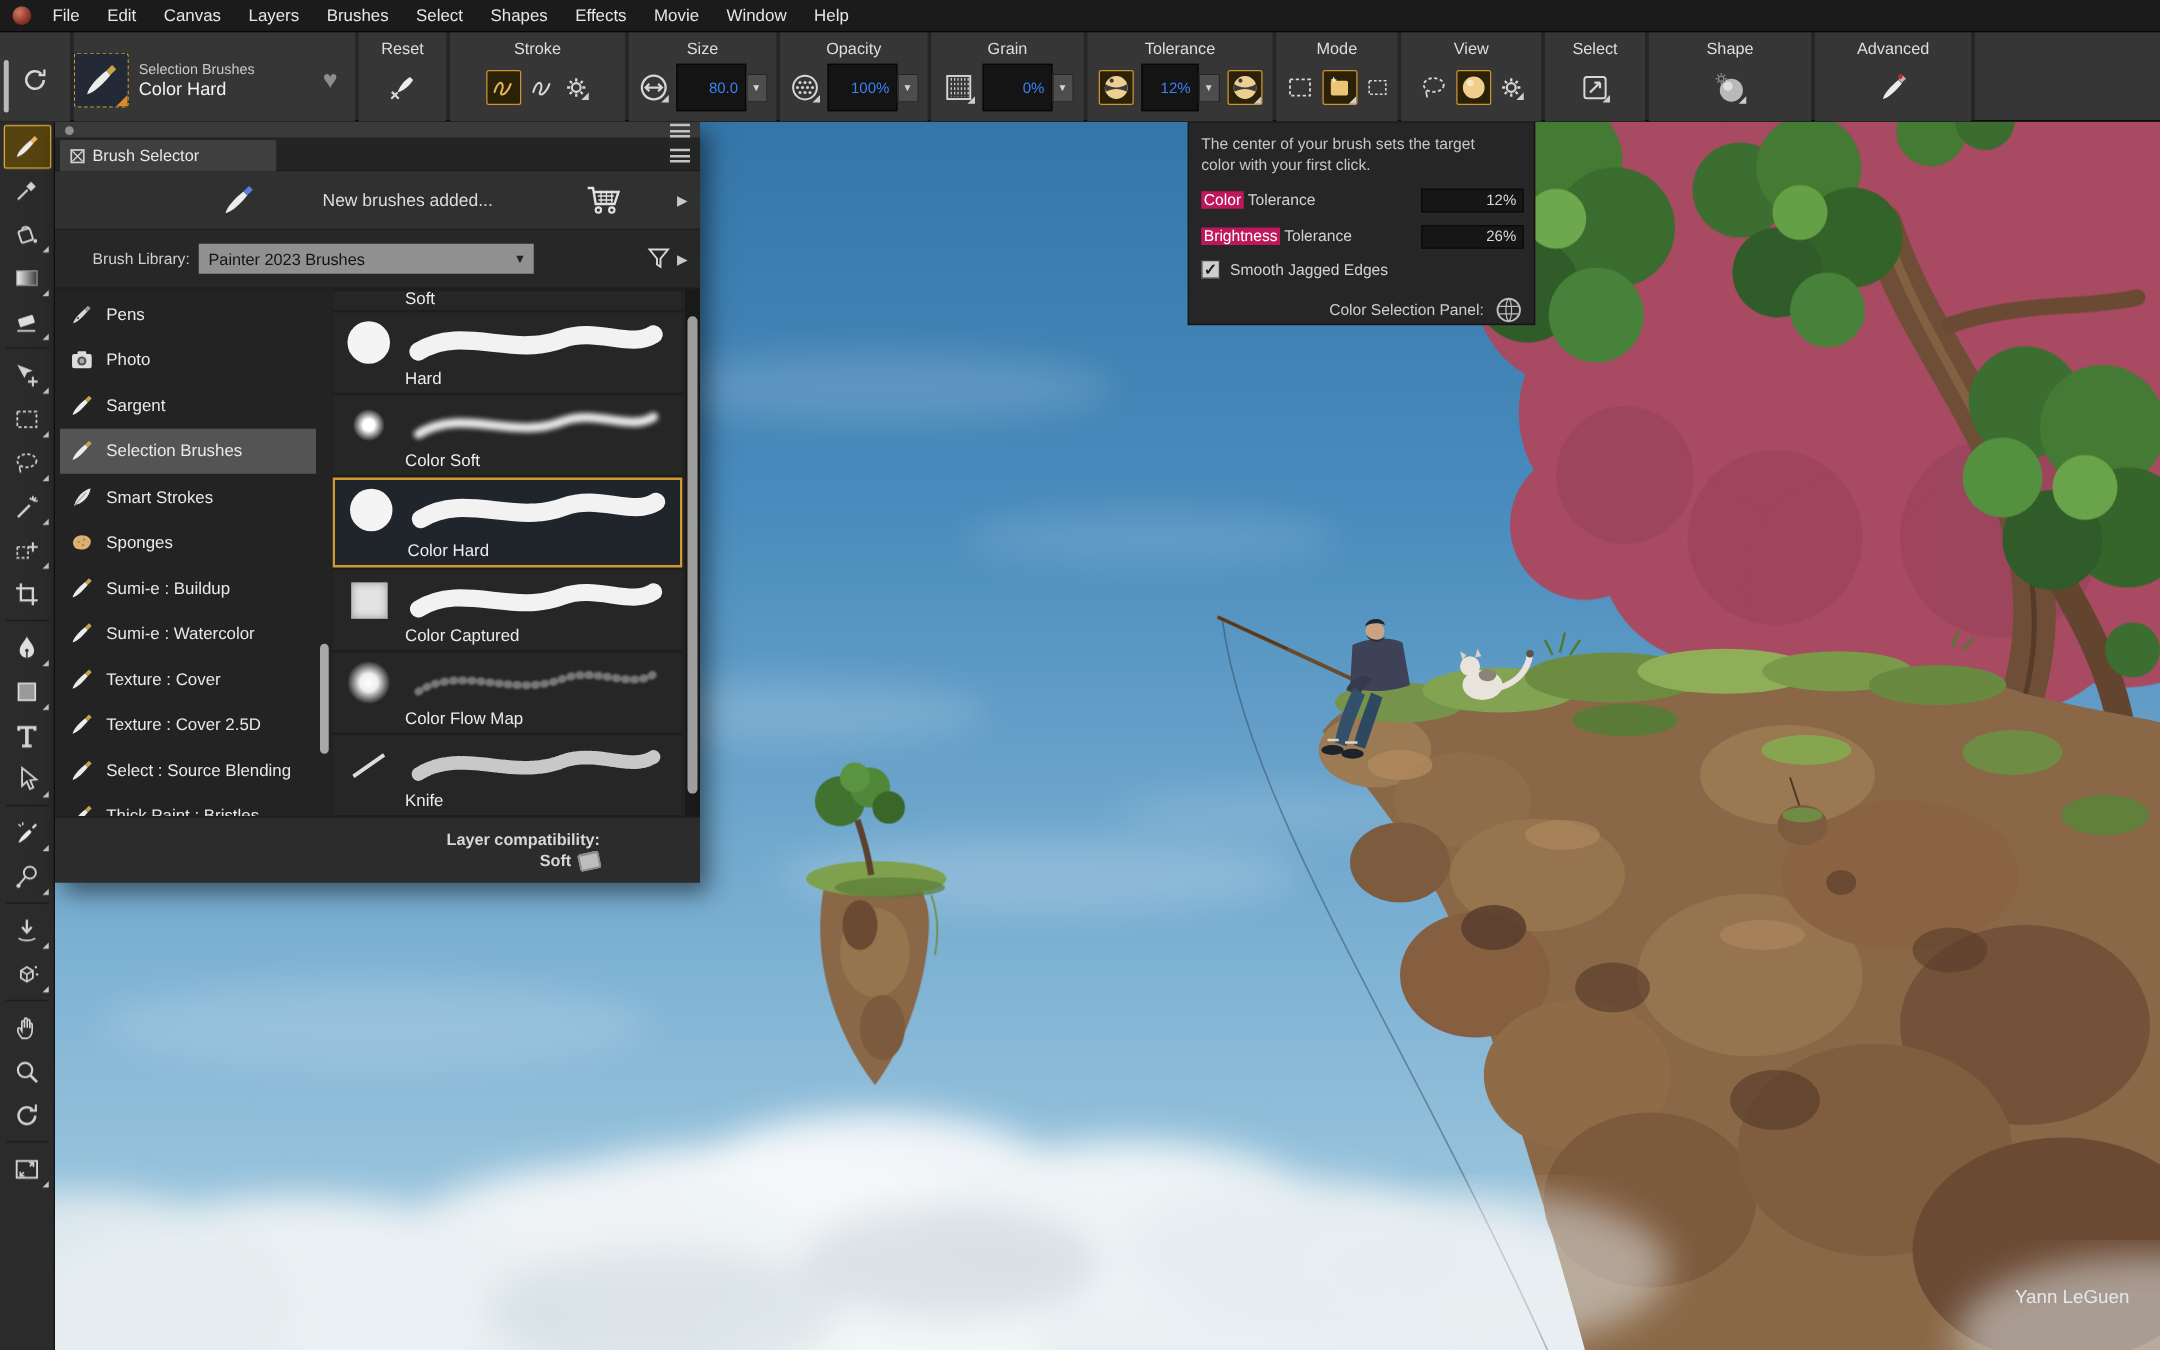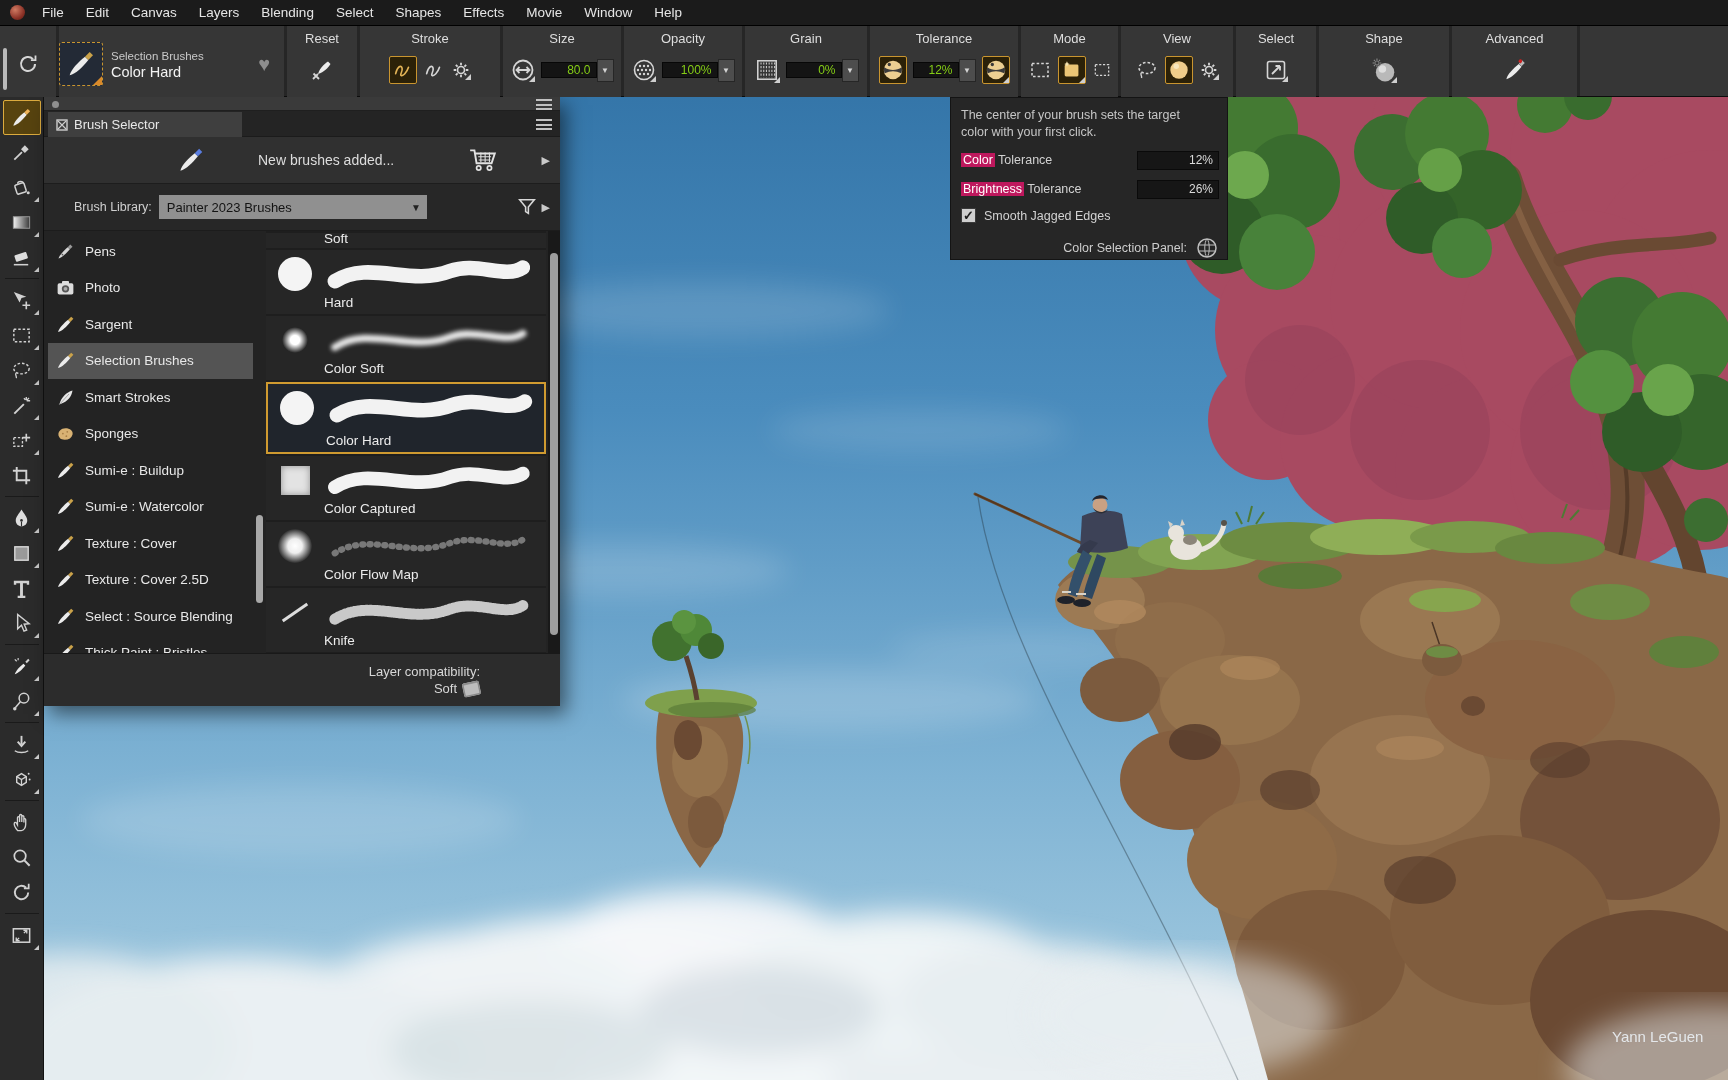--- a/index.html
+++ b/index.html
@@ -29,21 +29,21 @@
     border:1px dashed #c9952f;display:flex;align-items:center;justify-content:center;flex:none;}
   .chip-thumb::after{content:"";position:absolute;right:0;bottom:0;border-left:9px solid transparent;border-bottom:9px solid #d98a2b;}
   .chip-txt{display:flex;flex-direction:column;line-height:16px;flex:1;}
   .chip-cat{font-size:11.5px;color:#c9c9c9;}
   .chip-var{font-size:14.5px;color:#f2f2f2;}
   .heart{font-size:20px;color:#8d8d8d;flex:none;margin-right:4px;}
   .icon-btn{position:relative;display:flex;align-items:center;justify-content:center;color:#d6d6d6;}
   .goldbox{border:1px solid #c9952f;background:#2b2108;border-radius:2px;padding:2px;}
   .corner::after{content:"";position:absolute;right:0;bottom:0;border-left:6px solid transparent;border-bottom:6px solid #cfcfcf;}
   .vf{display:flex;align-items:center;}
-  .vf-box{width:56px;height:16px;background:#141414;border:1px solid #070707;color:#84cc16;
+  .vf-box{width:56px;height:38px;background:#141414;border:1px solid #070707;color:#3b82f6;
     font-size:12px;display:flex;align-items:center;justify-content:flex-end;padding-right:5px;}
   .vf-btn{width:17px;height:23px;background:#4d4d4d;border:1px solid #262626;color:#d3d3d3;
     display:flex;align-items:center;justify-content:center;font-size:8px;}
   
   .toolbox{position:absolute;left:0;top:97px;width:44px;height:983px;background:#2b2b2b;
     border-right:1px solid #121212;z-index:20;display:flex;flex-direction:column;align-items:center;padding-top:3px;}
   .tool-cell{position:relative;width:38px;height:35px;display:flex;align-items:center;justify-content:center;
     color:#d2d2d2;flex:none;}
   .tool-cell svg{width:23px;height:23px;}
   .tool-cell.selected{background:#57430f;outline:1.5px solid #dcab3e;outline-offset:-1px;border-radius:2px;color:#f0b45a;}
@@ -68,21 +68,21 @@
   .tt-bottom{display:flex;align-items:center;justify-content:flex-end;gap:8px;margin-top:13px;}
   .tt-bottom-label{font-size:12.5px;color:#cdcdcd;}
   
   .panel{position:absolute;left:44px;top:97px;width:516px;height:609px;background:#2d2d2d;z-index:22;
     box-shadow:6px 8px 18px rgba(0,0,0,.5);}
   .drag-bar{position:absolute;left:0;top:0;width:516px;height:14px;background:#3a3a3a;border-bottom:1px solid #1f1f1f;}
   .drag-dot{position:absolute;left:8px;top:4px;width:7px;height:7px;border-radius:50%;background:#8f8f8f;}
   .burger{position:absolute;width:16px;height:11px;display:flex;flex-direction:column;justify-content:space-between;}
   .burger i{height:2px;background:#c2c2c2;display:block;}
   .tab-row{position:absolute;left:0;top:14px;width:516px;height:26px;background:#242424;border-bottom:1px solid #1b1b1b;}
-  .tab{position:absolute;left:4px;top:1px;height:25px;width:194px;background:#3f3f3f;display:flex;
+  .tab{position:absolute;left:4px;top:1px;height:25px;width:173px;background:#3f3f3f;display:flex;
     align-items:center;gap:6px;padding-left:8px;color:#e8e8e8;font-size:13px;}
   .banner{position:absolute;left:0;top:40px;width:516px;height:47px;background:#303030;border-bottom:1px solid #1d1d1d;
     display:flex;align-items:center;gap:38px;}
   .banner-text{font-size:14px;color:#dddddd;margin-left:14px;}
   .lib-row{position:absolute;left:0;top:87px;width:516px;height:47px;background:#272727;border-bottom:1px solid #1c1c1c;
     display:flex;align-items:center;}
   .lib-label{font-size:12.5px;color:#cfcfcf;margin-left:30px;}
   .lib-select{width:268px;height:24px;background:#909090;color:#131313;font-size:13px;display:flex;
     align-items:center;margin-left:7px;padding-left:8px;position:relative;}
   .lib-select .chev{position:absolute;right:6px;font-size:10px;color:#222;}
@@ -111,21 +111,21 @@
   .variant-tile[data-item-dab="circle"] .dab{width:34px;height:34px;background:#f4f4f4;border-radius:50%;}
   .variant-tile[data-item-dab="dot-soft"] .dab{width:26px;height:26px;border-radius:50%;
     background:radial-gradient(circle,#fff 0%,#fff 25%,rgba(255,255,255,0) 70%);}
   .variant-tile[data-item-dab="dot-large"] .dab{width:34px;height:34px;border-radius:50%;
     background:radial-gradient(circle,#fff 0%,#eee 30%,rgba(255,255,255,0) 72%);}
   .variant-tile[data-item-dab="square"] .dab{width:29px;height:29px;background:#e3e3e3;box-shadow:inset 0 0 7px #909090;}
   .variant-tile[data-item-dab="line"] .dab{width:30px;height:3px;background:#ddd;transform:rotate(-35deg);}
   .var-scroll-track{position:absolute;left:504px;top:0;width:12px;height:422px;background:#191919;}
   .var-scroll-thumb{position:absolute;left:2px;top:22px;width:8px;height:382px;background:#9e9e9e;border-radius:4px;}
   .panel-footer{position:absolute;left:0;top:556px;width:516px;height:53px;background:#2c2c2c;border-top:1px solid #191919;
-    display:flex;flex-direction:column;align-items:flex-end;justify-content:center;padding-right:80px;gap:2px;}
+    display:flex;flex-direction:column;align-items:flex-end;justify-content:center;padding-right:80px;gap:2px;font-weight:bold;}
   .pf-line1{font-size:13px;color:#d8d8d8;}
   .pf-line2{font-size:13px;color:#d8d8d8;display:flex;align-items:center;gap:6px;}
   .stamp-icon{width:17px;height:14px;background:#bdbdbd;border-radius:2px;transform:rotate(-12deg);
     box-shadow:inset 0 0 0 1.5px #8a8a8a, inset 0 4px 0 -2px #9a9a9a;}
   .arrow-glyph{color:#c9c9c9;font-size:11px;}
 </style>
 </head>
 <body>
 
 <div id="app">
@@ -541,21 +541,21 @@
     <span class="app-logo"></span>
 
       <span class="menu-item">File</span>
 
       <span class="menu-item">Edit</span>
 
       <span class="menu-item">Canvas</span>
 
       <span class="menu-item">Layers</span>
 
-      <span class="menu-item">Blending</span>
+      <span class="menu-item">Brushes</span>
 
       <span class="menu-item">Select</span>
 
       <span class="menu-item">Shapes</span>
 
       <span class="menu-item">Effects</span>
 
       <span class="menu-item">Movie</span>
 
       <span class="menu-item">Window</span>

